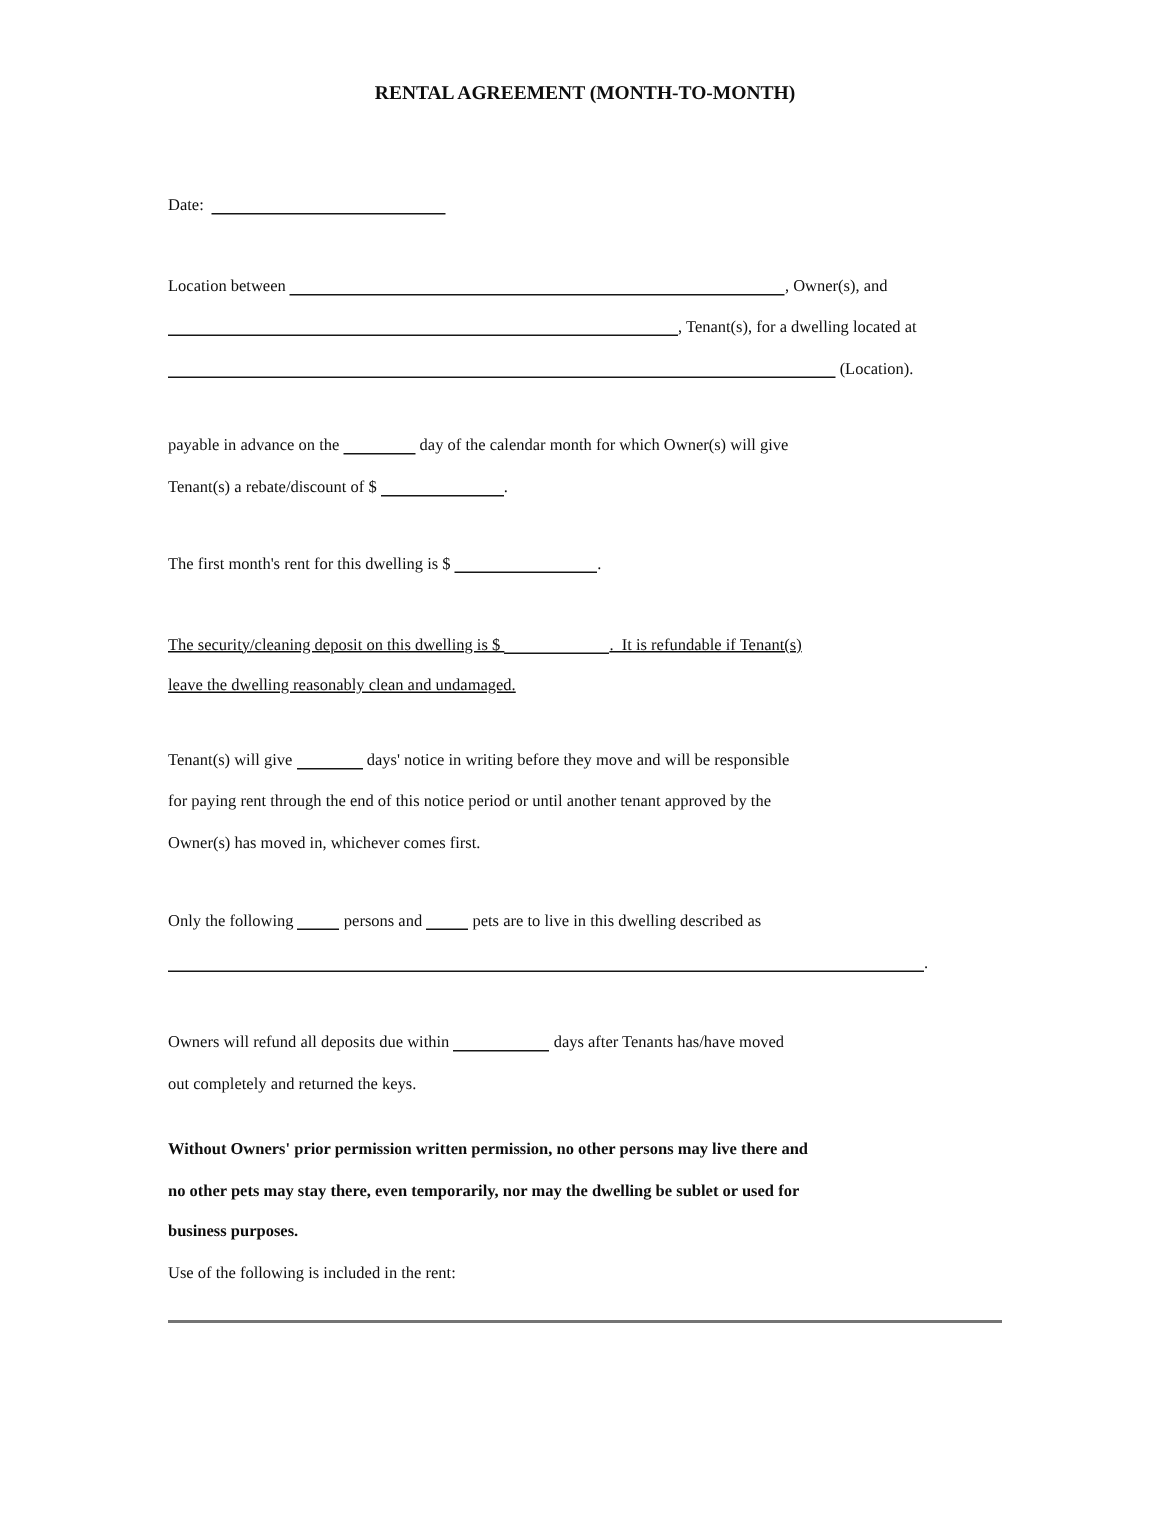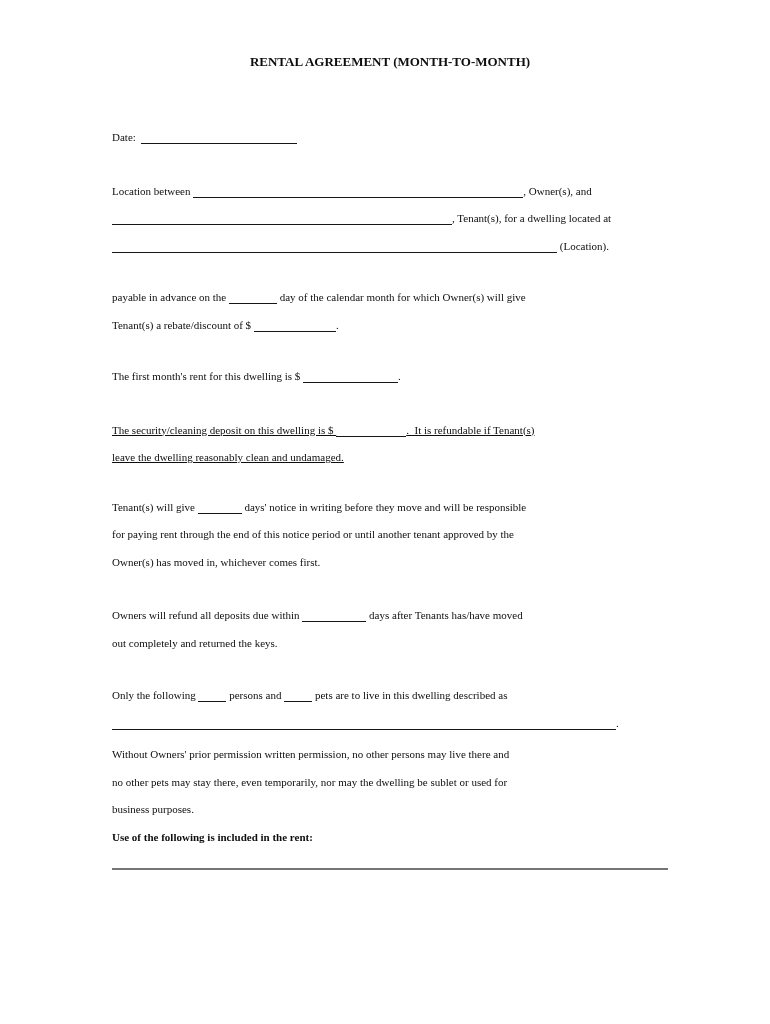--- a/index.html
+++ b/index.html
@@ -36,22 +36,22 @@
   }
   
   .para-date             { margin-top: 52px; }
   .para-parties          { margin-top: 26px; }
   .para-rent-terms       { margin-top: 24px; }
   .para-first-month-rent { margin-top: 24px; }
   .para-security-deposit { margin-top: 26px; text-decoration: underline; }
   .para-notice           { margin-top: 22px; }
   .para-deposit-refund   { margin-top: 26px; }
   .para-occupancy        { margin-top: 25px; }
-  .para-no-sublet        { margin-top: 4px; }
-  .para-included-in-rent { margin-top: 0; font-weight: bold; }
+  .para-no-sublet        { margin-top: 16px; font-weight: bold; }
+  .para-included-in-rent { margin-top: 0; }
   .bottom-rule {
     margin-top: 17px;
     width: 556px;
     height: 0;
     border-bottom: 2px solid #747474;
   }
 </style>
 </head>
 <body>
 
@@ -76,27 +76,27 @@
       </div>
       <div class="para para-security-deposit">
         <div class="line"><span>The security/cleaning deposit on this dwelling is $ </span><span class="blank" style="width: 70px;"></span><span>.  It is refundable if Tenant(s)</span></div>
         <div class="line"><span>leave the dwelling reasonably clean and undamaged.</span></div>
       </div>
       <div class="para para-notice">
         <div class="line"><span>Tenant(s) will give </span><span class="blank" style="width: 44px;"></span><span> days' notice in writing before they move and will be responsible</span></div>
         <div class="line"><span>for paying rent through the end of this notice period or until another tenant approved by the</span></div>
         <div class="line"><span>Owner(s) has moved in, whichever comes first.</span></div>
       </div>
+      <div class="para para-occupancy">
+        <div class="line"><span>Only the following </span><span class="blank" style="width: 28px;"></span><span> persons and </span><span class="blank" style="width: 28px;"></span><span> pets are to live in this dwelling described as</span></div>
+        <div class="line"><span class="blank" style="width: 504px;"></span><span>.</span></div>
+      </div>
       <div class="para para-deposit-refund">
         <div class="line"><span>Owners will refund all deposits due within </span><span class="blank" style="width: 64px;"></span><span> days after Tenants has/have moved</span></div>
         <div class="line"><span>out completely and returned the keys.</span></div>
-      </div>
-      <div class="para para-occupancy">
-        <div class="line"><span>Only the following </span><span class="blank" style="width: 28px;"></span><span> persons and </span><span class="blank" style="width: 28px;"></span><span> pets are to live in this dwelling described as</span></div>
-        <div class="line"><span class="blank" style="width: 504px;"></span><span>.</span></div>
       </div>
       <div class="para para-no-sublet">
         <div class="line"><span>Without Owners' prior permission written permission, no other persons may live there and</span></div>
         <div class="line"><span>no other pets may stay there, even temporarily, nor may the dwelling be sublet or used for</span></div>
         <div class="line"><span>business purposes.</span></div>
       </div>
       <div class="para para-included-in-rent">
         <div class="line"><span>Use of the following is included in the rent:</span></div>
       </div>
     </div>

